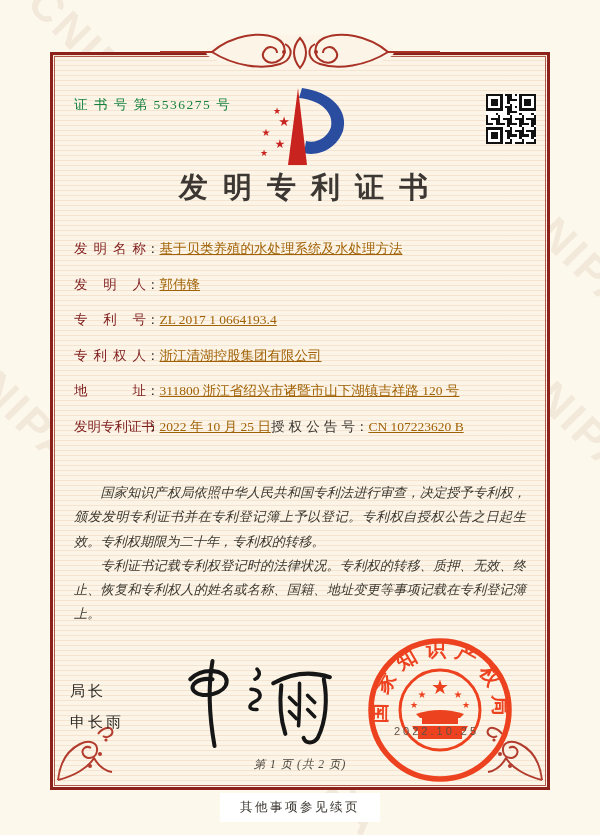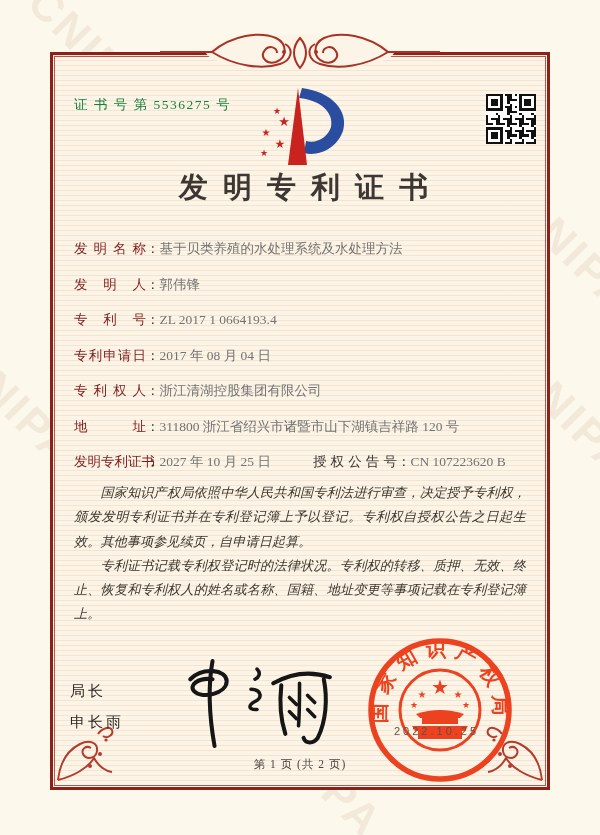--- a/index.html
+++ b/index.html
@@ -36,32 +36,32 @@
   .qr{position:absolute;left:486px;top:94px;width:50px;height:50px;background:#ffffff;z-index:5;padding:0;}
   .logo{position:absolute;left:246px;top:84px;width:108px;height:84px;z-index:5;}
   .title{
     position:absolute;left:7px;right:0;top:168px;z-index:5;text-align:center;
     font-size:29px;font-weight:700;letter-spacing:0.52em;text-indent:0.52em;color:#3c3732;
   }
   
   .fields{position:absolute;left:74px;top:238px;width:456px;z-index:5;}
   .field-row{margin-bottom:14.5px;font-size:13.5px;line-height:21px;white-space:nowrap;}
   .flabel{display:inline-block;width:72px;text-align:justify;text-align-last:justify;color:#7f1d1d;vertical-align:bottom;}
-  .flabel2{display:inline-block;width:84px;margin-left:42px;text-align:justify;text-align-last:justify;color:#3a352f;vertical-align:bottom;}
+  .flabel2{display:inline-block;width:84px;text-align:justify;text-align-last:justify;color:#3a352f;vertical-align:bottom;}
   .fcolon{color:#3a352f;}
-  .fvalue{color:#737373;}
+  .fvalue{color:#a16207;text-decoration:underline;}
   
   .legal{position:absolute;left:74px;top:481px;width:452px;z-index:5;
     font-size:13.2px;line-height:1.84;font-style:italic;color:#3b362e;text-align:justify;}
   .legal p{margin:0;text-indent:2em;}
   
   .director{position:absolute;left:70px;top:676px;z-index:5;font-size:15px;letter-spacing:3px;line-height:31px;color:#2d2924;}
   .signature{position:absolute;left:168px;top:648px;width:172px;height:108px;z-index:6;}
   .seal{position:absolute;left:364px;top:634px;width:152px;height:152px;z-index:6;opacity:0.96;}
-  .page-no{position:absolute;left:0;right:0;top:757px;z-index:5;text-align:center;font-size:11.5px;letter-spacing:1px;color:#4a443c;}
+  .page-no{position:absolute;left:0;right:0;top:757px;z-index:5;text-align:center;font-size:11.5px;letter-spacing:1px;color:#4a443c;font-style:italic;}
   .cont-note{
     position:absolute;left:50%;top:793px;transform:translateX(-50%);z-index:5;
     background:#ffffff;padding:6px 20px;font-size:12.5px;letter-spacing:2.5px;color:#39342e;white-space:nowrap;
   }
 </style>
 </head>
 <body>
 
 <div class="page">
 
@@ -277,35 +277,32 @@
     <div class="field-row">
       <span class="flabel">发明名称</span><span class="fcolon">：</span><span class="fvalue">基于贝类养殖的水处理系统及水处理方法</span>
     </div>
     <div class="field-row">
       <span class="flabel">发明人</span><span class="fcolon">：</span><span class="fvalue">郭伟锋</span>
     </div>
     <div class="field-row">
       <span class="flabel">专利号</span><span class="fcolon">：</span><span class="fvalue">ZL 2017 1 0664193.4</span>
     </div>
     <div class="field-row">
-      <span class="flabel">专利申请日</span><span class="fcolon">：</span><span class="fvalue">2017 年 08 月 04 日</span>
-    </div>
-    <div class="field-row">
       <span class="flabel">专利权人</span><span class="fcolon">：</span><span class="fvalue">浙江清湖控股集团有限公司</span>
     </div>
     <div class="field-row">
       <span class="flabel">地址</span><span class="fcolon">：</span><span class="fvalue">311800 浙江省绍兴市诸暨市山下湖镇吉祥路 120 号</span>
     </div>
     <div class="field-row">
-      <span class="flabel">发明专利证书</span><span class="fcolon">：</span><span class="fvalue">2027 年 10 月 25 日</span><span class="flabel2">授权公告号</span><span class="fcolon">：</span><span class="fvalue">CN 107223620 B</span>
+      <span class="flabel">发明专利证书</span><span class="fcolon">：</span><span class="fvalue">2022 年 10 月 25 日</span><span class="flabel2">授权公告号</span><span class="fcolon">：</span><span class="fvalue">CN 107223620 B</span>
     </div>
   </div>
 
   <div class="legal">
-    <p>国家知识产权局依照中华人民共和国专利法进行审查，决定授予专利权，颁发发明专利证书并在专利登记簿上予以登记。专利权自授权公告之日起生效。其他事项参见续页，自申请日起算。</p>
+    <p>国家知识产权局依照中华人民共和国专利法进行审查，决定授予专利权，颁发发明专利证书并在专利登记簿上予以登记。专利权自授权公告之日起生效。专利权期限为二十年，专利权的转移。</p>
     <p>专利证书记载专利权登记时的法律状况。专利权的转移、质押、无效、终止、恢复和专利权人的姓名或名称、国籍、地址变更等事项记载在专利登记簿上。</p>
   </div>
 
   <div class="director">
     <div>局长</div>
     <div>申长雨</div>
   </div>
 
   <svg class="signature" viewBox="0 0 170 105">
     <g fill="none" stroke="#161616" stroke-width="4" stroke-linecap="round" stroke-linejoin="round">
@@ -345,14 +342,15 @@
         <path d="M52 80 Q 76 72 100 80 L 96 84 L 56 84 Z"></path>
         <rect x="58" y="84" width="36" height="6"></rect>
         <path d="M48 92 h 56 l -3 5 h -50 Z"></path>
         <rect x="54" y="97" width="44" height="8"></rect>
       </g>
     </g>
     <text x="30" y="101" font-size="11" letter-spacing="3" fill="#5d4a3f" font-family="'Liberation Sans',sans-serif">2022.10.25</text>
   </svg>
 
   <div class="page-no">第 1 页 (共 2 页)</div>
+  <div class="cont-note">其他事项参见续页</div>
 
 </div>
 
 </body></html>

